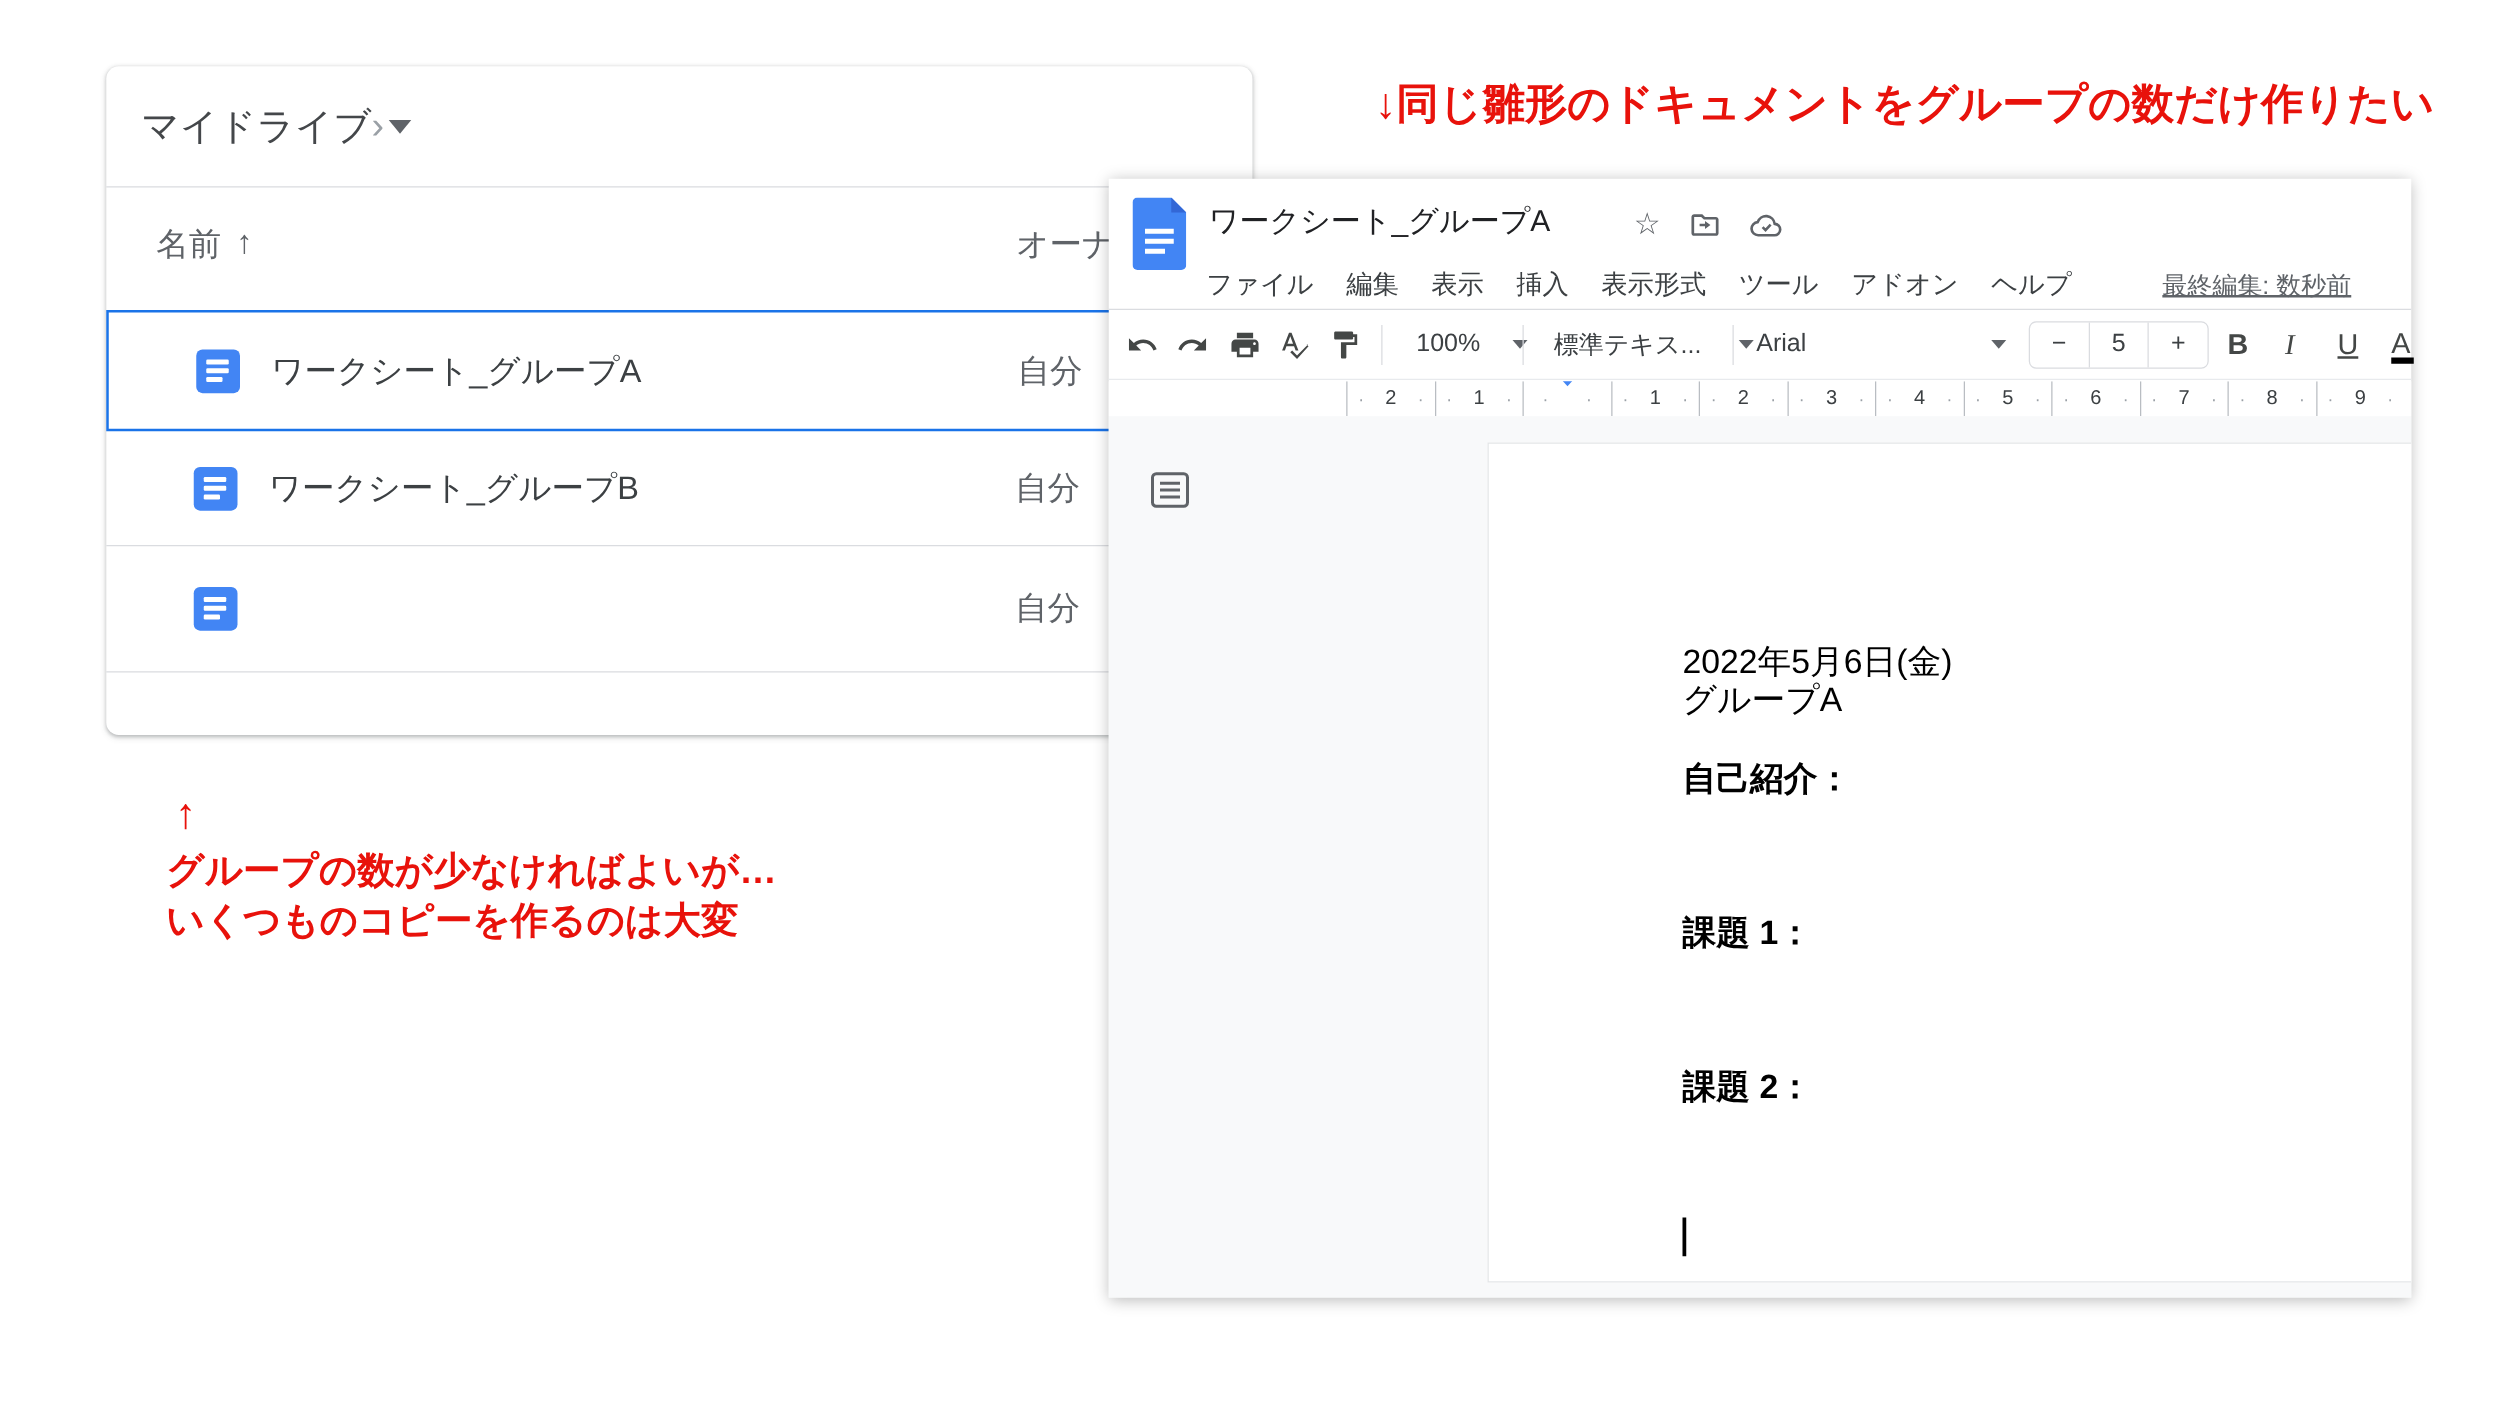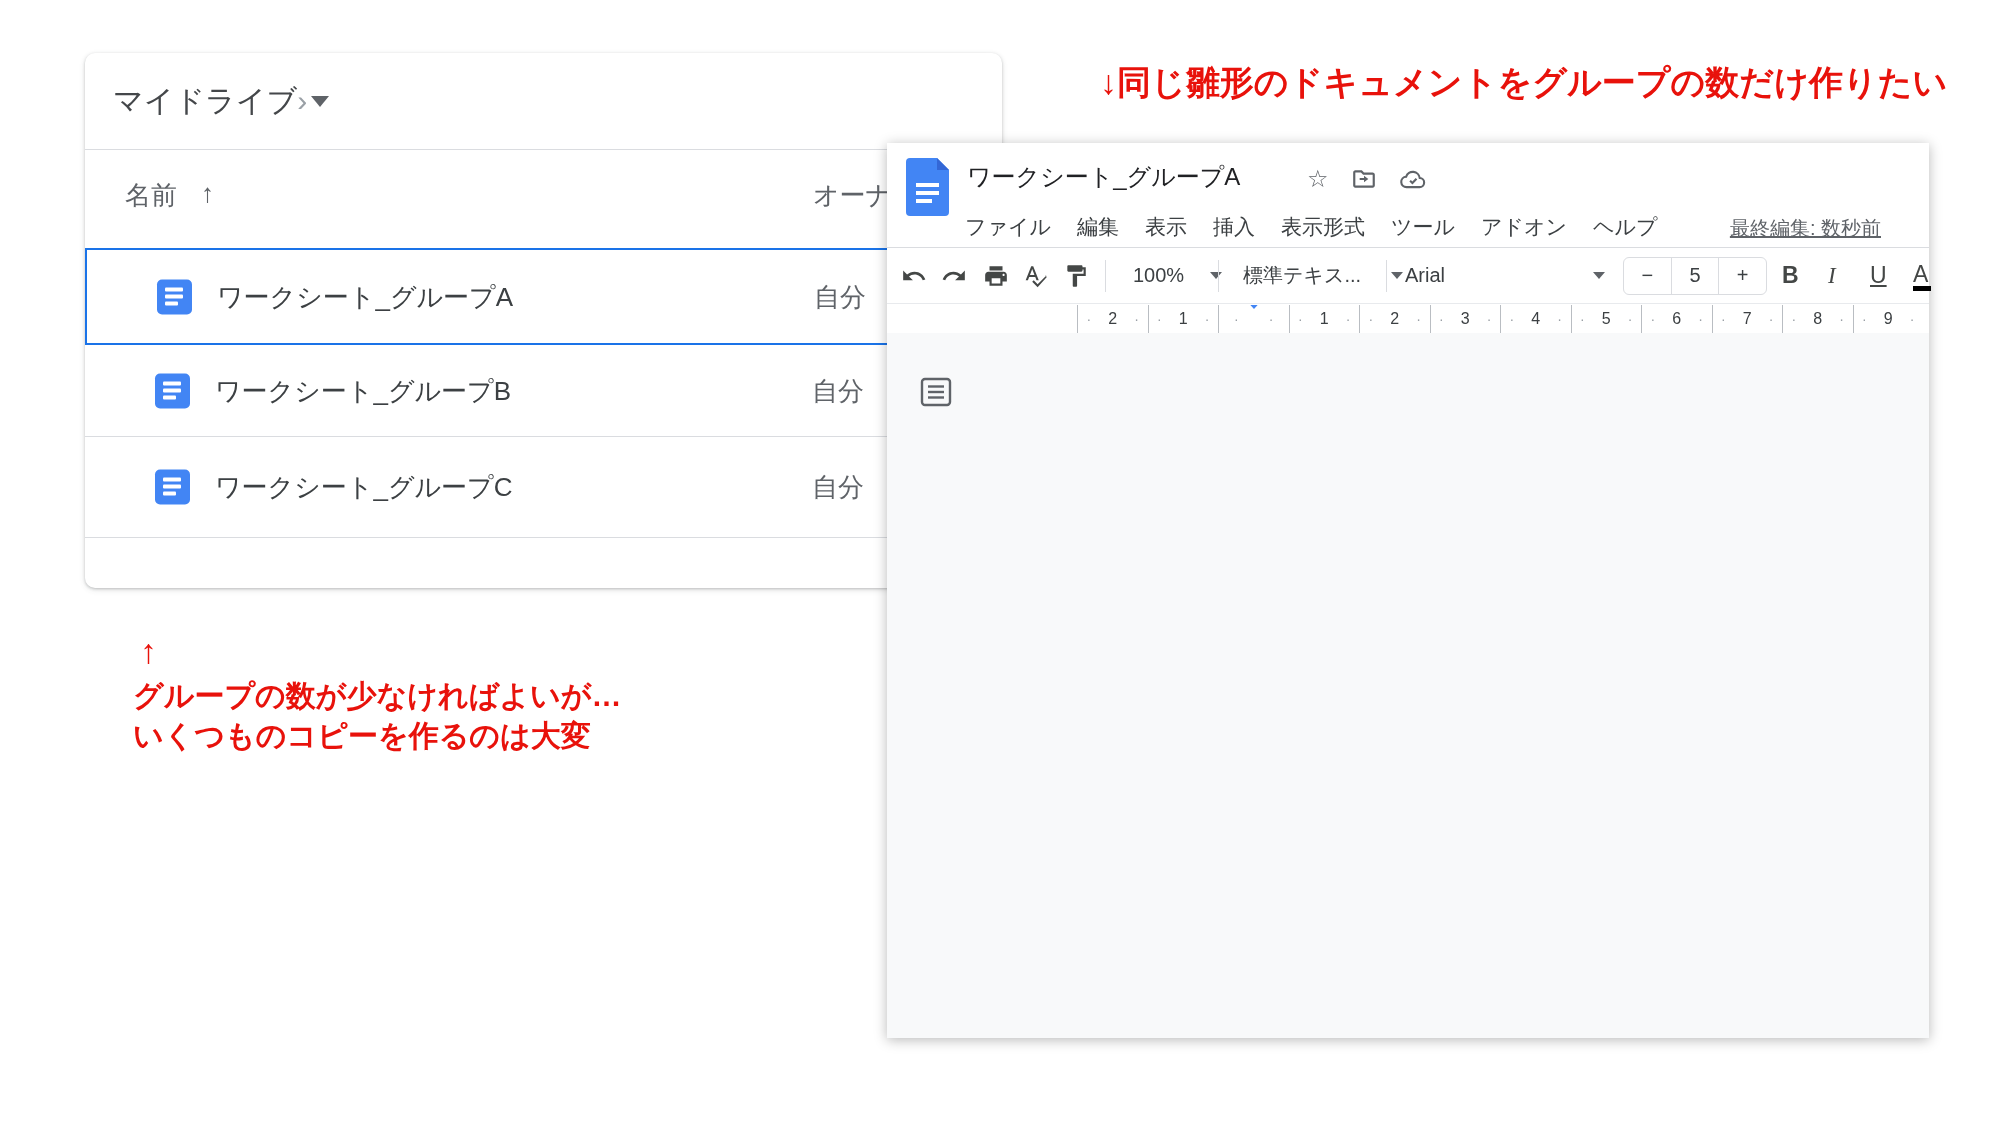--- a/index.html
+++ b/index.html
@@ -25,21 +25,21 @@
     position:absolute; left:85px; top:53px; width:917px; height:535px;
     background:#fff; border-radius:10px; z-index:2;
     box-shadow:0 1px 3px rgba(60,64,67,.28), 0 2px 6px rgba(60,64,67,.12);
   }
   .breadcrumb{position:absolute; left:28px; top:0; height:96px; display:flex; align-items:center; font-size:30px; color:#44474a;}
   .crumb{cursor:pointer;}
   .crumb-chevron{color:#9aa0a6; font-size:30px;}
   .crumb-caret{width:0;height:0;border-left:9px solid transparent;border-right:9px solid transparent;border-top:11px solid #5f6368; margin-left:4px;}
   .drive-divider{position:absolute; left:0; right:0; top:96px; border-top:1px solid var(--divider);}
   .list-header{position:absolute; left:0; right:0; top:97px; height:98px;}
-  .col-name{position:absolute; left:40px; top:28px; font-size:26px; color:var(--grey_text); display:flex; gap:24px; align-items:flex-start;}
+  .col-name{position:absolute; left:40px; top:28px; font-size:26px; color:var(--grey_text); display:flex; gap:12px; align-items:flex-start;}
   .sort-arrow{font-size:26px; color:var(--grey_text);}
   .col-owner{position:absolute; left:728px; top:28px; font-size:26px; color:var(--grey_text);}
   .file-row{position:absolute; left:0; right:0;}
   .row-a{top:195px; height:97px; border:2px solid var(--accent_blue);}
   .row-b{top:292px; height:92px; border-bottom:1px solid var(--divider);}
   .row-c{top:384px; height:101px; border-bottom:1px solid var(--divider);}
   .doc-mini{
     position:absolute; left:70px; top:50%; transform:translateY(-50%);
     width:35px; height:35px; border-radius:5px; background:var(--docs_blue);
   }
@@ -141,21 +141,20 @@
       </span>
     <span class="file-name">ワークシート_グループB</span>
     <span class="file-owner">自分</span>
   </div>
   <div class="file-row row-c">
     <span class="doc-mini">
         <i></i>
         <i></i>
         <i></i>
       </span>
-    <span class="file-name">ワークシート_グループC</span>
     <span class="file-owner">自分</span>
   </div>
 </div>
 
 <div class="docs-win">
 
   <div class="docs-logo">
     <svg width="43" height="58" viewBox="0 0 43 58">
       <path d="M4 0h27l12 12v42a4 4 0 0 1-4 4H4a4 4 0 0 1-4-4V4a4 4 0 0 1 4-4z" fill="#4285f4"></path>
       <path d="M31 0l12 12H31z" fill="#3367d6"></path>
@@ -311,14 +310,22 @@
 
   <div class="doc-canvas">
     <span class="outline-btn">
       <svg width="32" height="30" viewBox="0 0 32 30" fill="none" stroke="#5f6368" stroke-width="2.4">
         <rect x="2" y="2" width="28" height="26" rx="3"></rect>
         <line x1="8" y1="9.5" x2="24" y2="9.5"></line>
         <line x1="8" y1="15" x2="24" y2="15"></line>
         <line x1="8" y1="20.5" x2="24" y2="20.5"></line>
       </svg>
     </span>
+    <div class="page">
+      <span class="pline pl1">2022年5月6日(金)</span>
+      <span class="pline pl2">グループA</span>
+      <span class="pline ph1">自己紹介：</span>
+      <span class="pline ph2">課題 1：</span>
+      <span class="pline ph3">課題 2：</span>
+      <span class="cursor"></span>
+    </div>
   </div>
 </div>
 
 </body></html>

